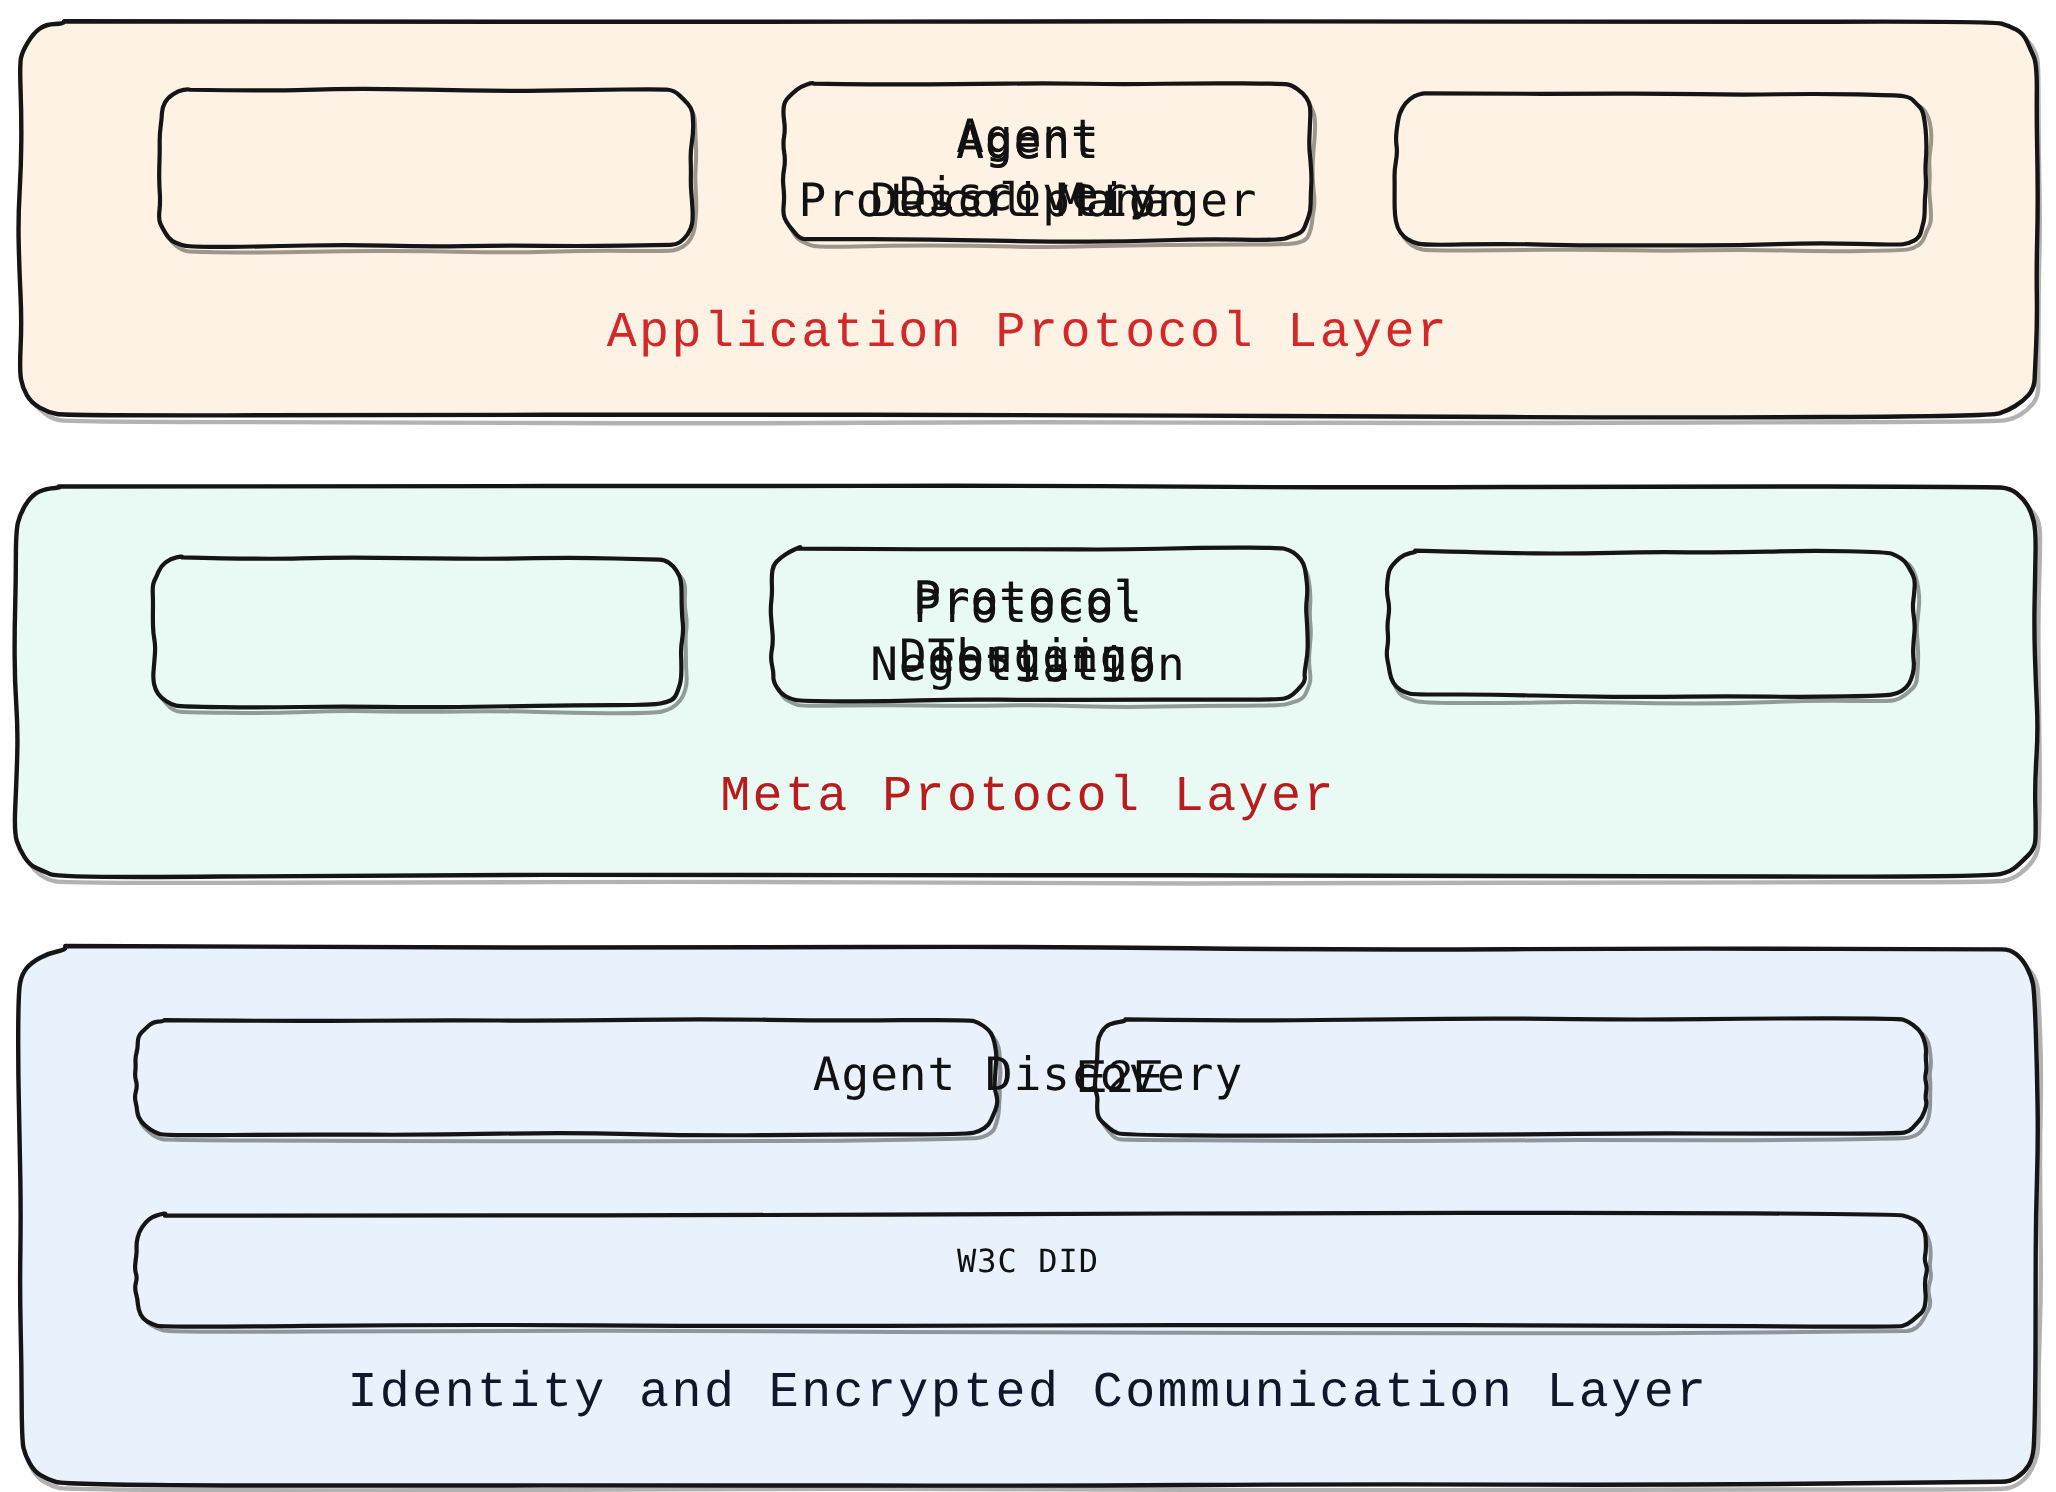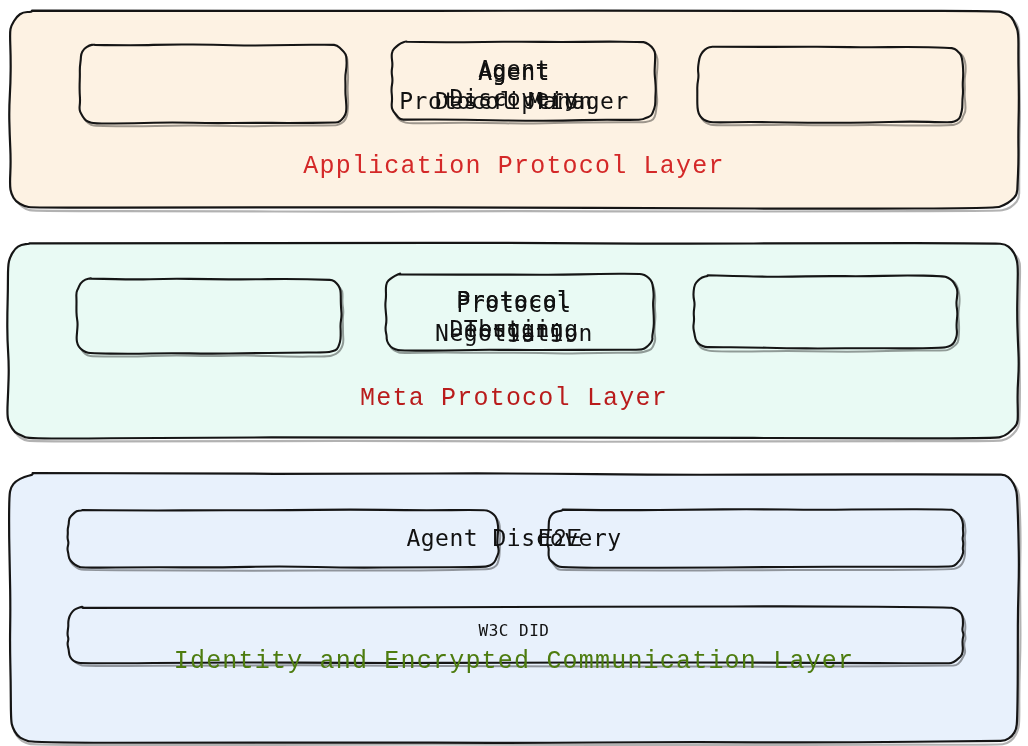--- a/index.html
+++ b/index.html
@@ -108,14 +108,14 @@
     <div class="hit" style="left: 694px; top: 276px; width: 263px; height: 72px;"></div>
     <div class="node-text" style="top: 286px; font-size: 23px;">Protocol
 Testing</div>
     <div class="layer-label" style="top: 384px; color: #b91c1c;">Meta Protocol Layer</div>
     <div class="hit" style="left: 68px; top: 510px; width: 430px; height: 57px;"></div>
     <div class="node-text" style="top: 524px; font-size: 23px;">Agent Discovery</div>
     <div class="hit" style="left: 548px; top: 510px; width: 415px; height: 57px;"></div>
     <div class="node-text sans-text" style="top: 524px; font-size: 23px; margin-left: 46px;">E2E</div>
     <div class="hit" style="left: 68px; top: 607px; width: 895px; height: 56px;"></div>
     <div class="node-text" style="top: 621px; font-size: 16px;">W3C DID</div>
-    <div class="layer-label" style="top: 647px; color: #4d7c0f;">Identity and Encrypted Communication Layer</div>
+    <div class="layer-label" style="top: 682px; color: #0f172a;">Identity and Encrypted Communication Layer</div>
   </div>
 
 </body></html>

